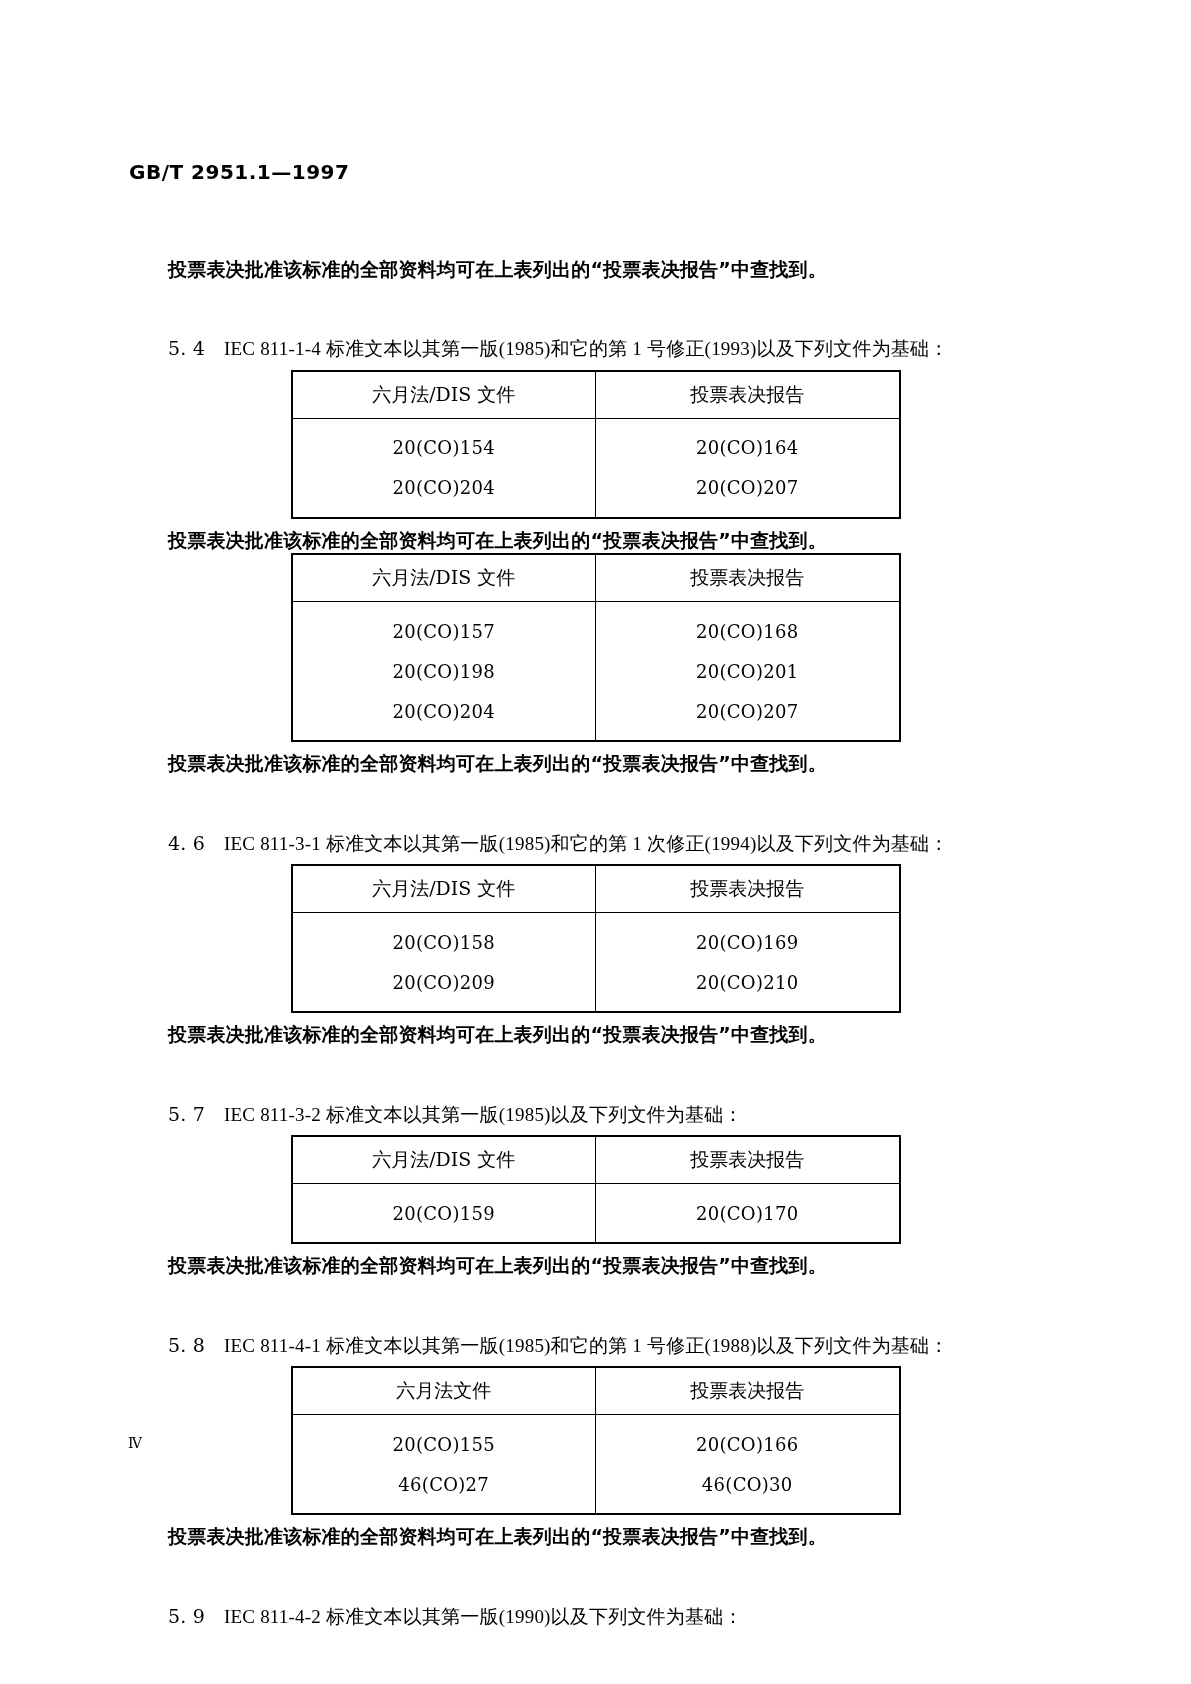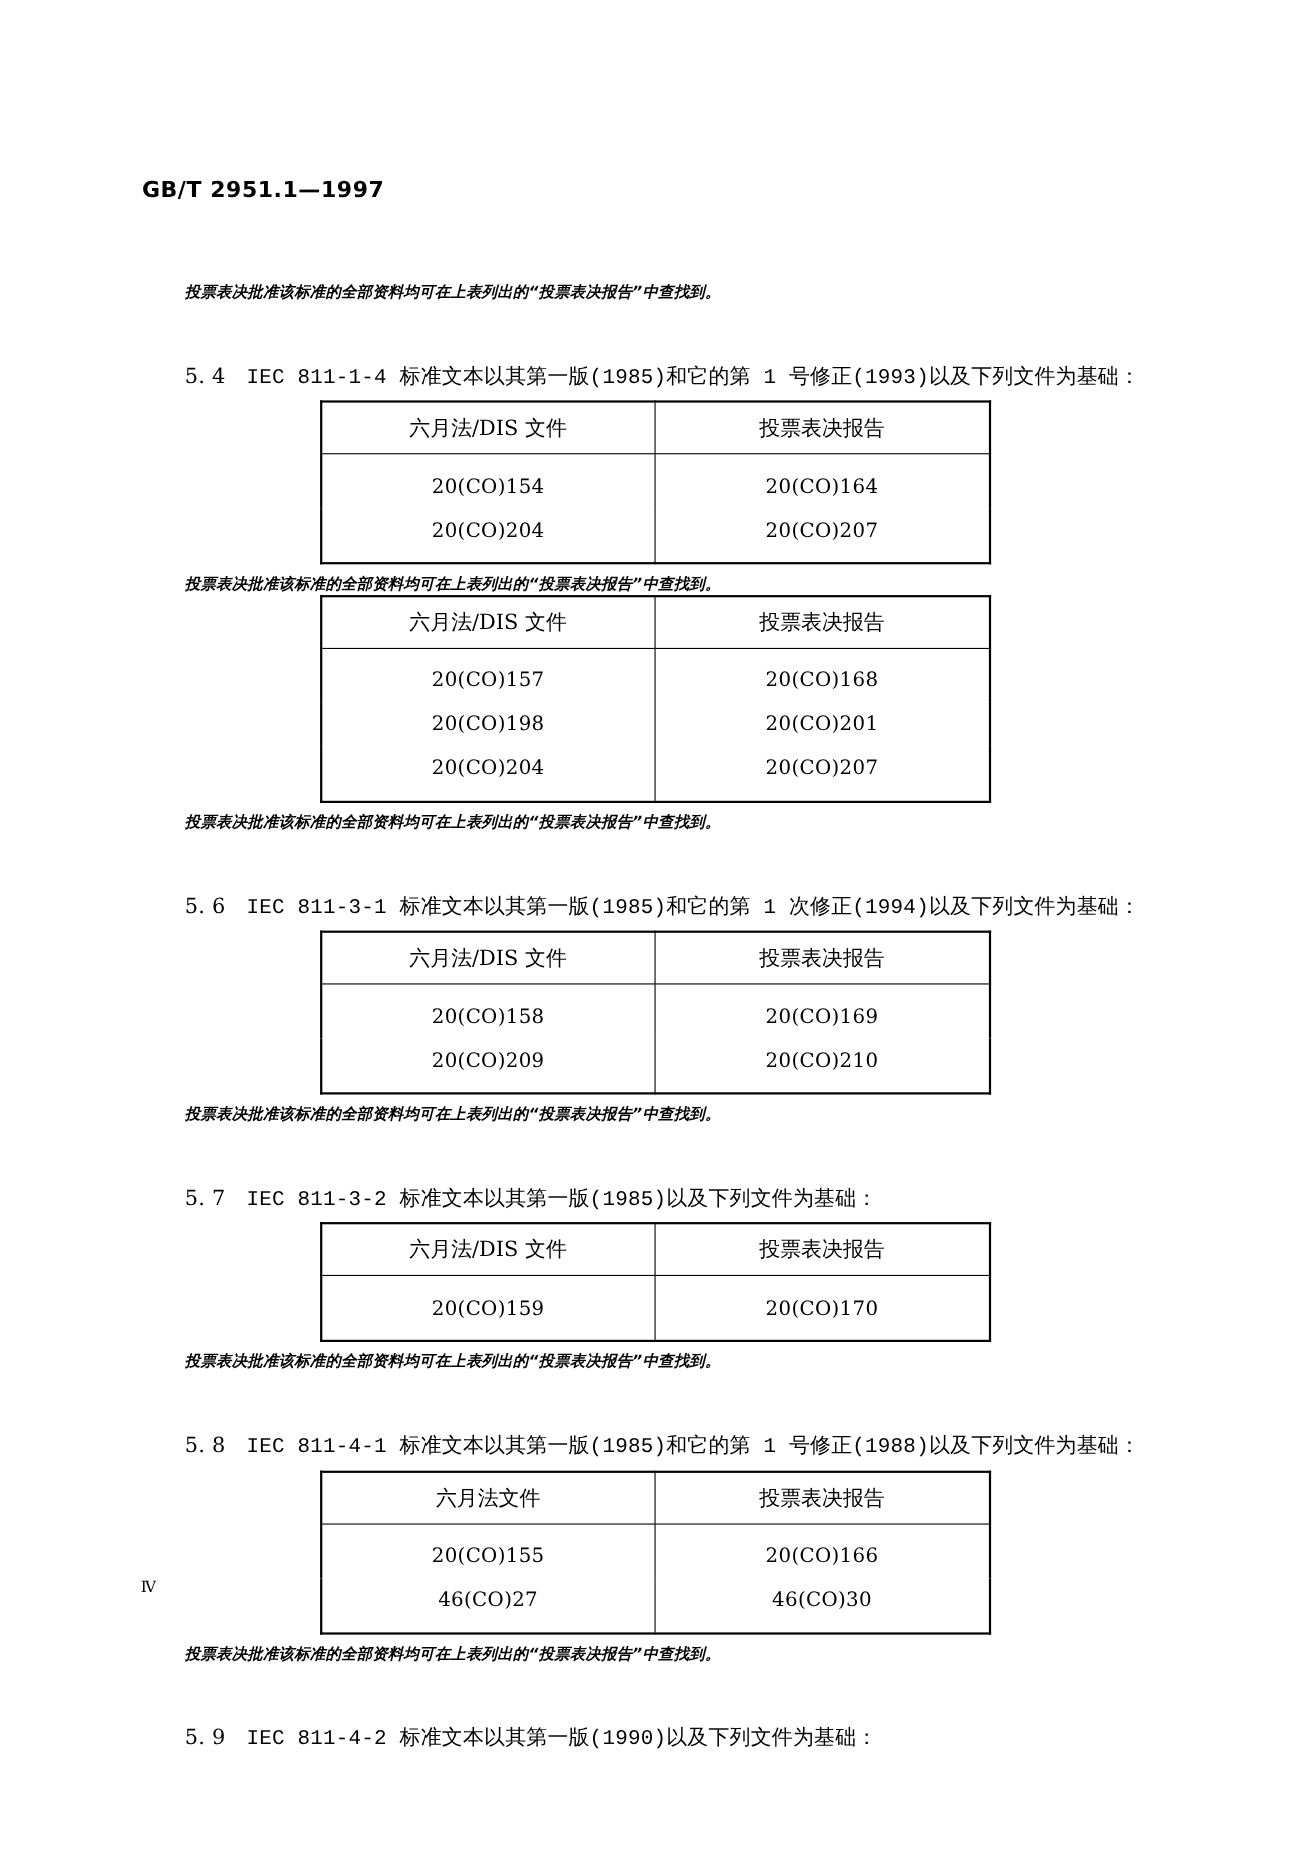--- a/index.html
+++ b/index.html
@@ -77,43 +77,42 @@
     padding-bottom: 9px;
   }
   .table-wrap {
     margin: 0;
     padding: 0;
   }
 
   
   p.note {
     font-family: "DejaVu Sans", "Liberation Sans", sans-serif;
-    font-size: 14px;
+    font-size: 19px;
     font-weight: bold;
     margin: 9px 0 0 0;
     line-height: 1.34;
     letter-spacing: 0.2px;
     white-space: nowrap;
-    font-style: italic;
   }
   p.clause {
     font-size: 19px;
     margin: 6px 0 8px 0;
     line-height: 1.34;
     white-space: nowrap;
     letter-spacing: 0.2px;
   }
   p.clause .num {
     display: inline-block;
     width: 56px;
     font-family: "DejaVu Serif", "Liberation Serif", serif;
     margin-top: 48px;
   }
   p.clause .body {
-    font-family: Liberation Mono, monospace;
+    font-family: Liberation Serif, serif;
     text-align: center;
   }
 
   
   .folio {
     position: absolute;
     left: 128px;
     top: 1435px;
     font-family: "DejaVu Serif", "Liberation Serif", serif;
     font-size: 14px;
@@ -180,21 +179,21 @@
             <td class="col-left">20(CO)204</td>
             <td>20(CO)207</td>
           </tr>
         </tbody>
       </table>
     </div>
 
     <p class="note">投票表决批准该标准的全部资料均可在上表列出的“投票表决报告”中查找到。</p>
 
     <p class="clause">
-      <span class="num">5. 6</span><span class="body">IEC 811-3-1 标准文本以其第一版(1985)和它的第 1 次修正(1994)以及下列文件为基础：</span>
+      <span class="num">4. 6</span><span class="body">IEC 811-3-1 标准文本以其第一版(1985)和它的第 1 次修正(1994)以及下列文件为基础：</span>
     </p>
 
     <div class="table-wrap">
       <table class="doc-table">
         <thead>
           <tr>
             <th class="col-left">六月法/DIS 文件</th>
             <th>投票表决报告</th>
           </tr>
         </thead>

